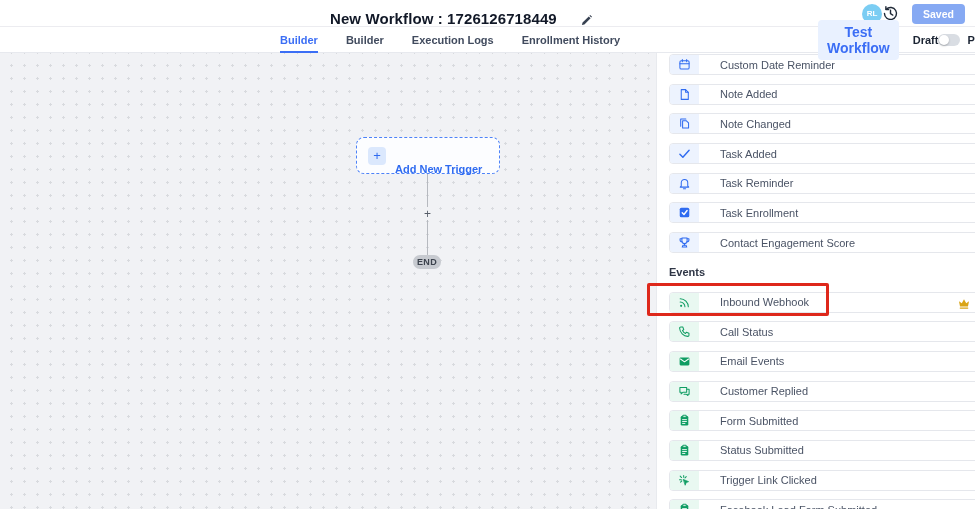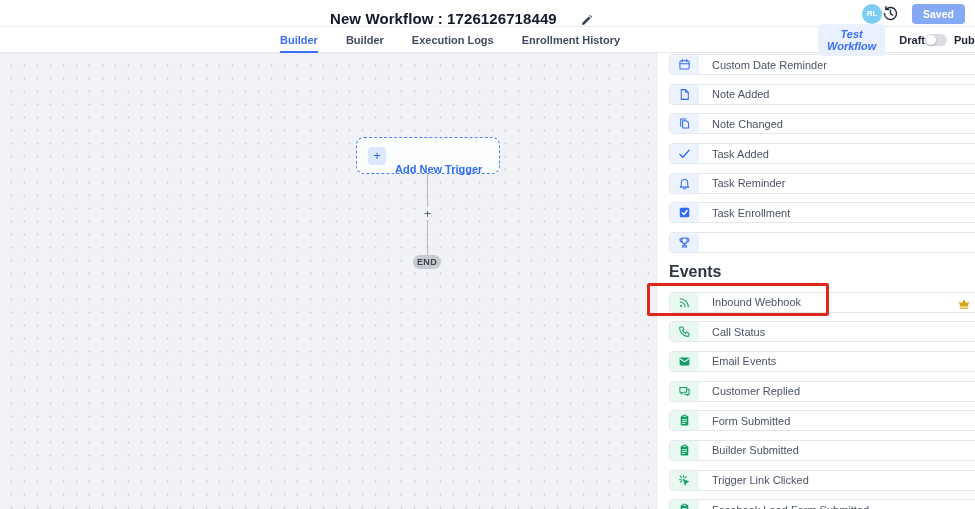--- a/index.html
+++ b/index.html
@@ -21,22 +21,22 @@
                border-radius:4px; padding:4px 11px; height:20px; line-height:12px; cursor:pointer; }
 
   
   .tabbar { position:absolute; top:27px; left:0; width:975px; height:26px; background:#fff;
             border-bottom:1px solid #e7e9ee; z-index:4; }
   .tab-list { position:absolute; left:280px; top:0; height:26px; display:flex; gap:28px; }
   .tab { font-size:11px; font-weight:600; color:#414b5e; display:flex; align-items:center; height:26px;
          cursor:pointer; border-bottom:2px solid transparent; padding-top:2px; }
   .tab.active { color:#3b6ef5; border-bottom-color:#3b6ef5; }
   .tabbar-right { position:absolute; left:818px; top:0; height:26px; display:flex; align-items:center; }
-  .test-wf-btn { background:#e9f1ff; color:#3b6ef5; border:none; border-radius:4px; font-size:11px;
-                 font-weight:600; padding:4px 9px; cursor:pointer; margin-right:14px;font-style:italic; }
+  .test-wf-btn { background:#e9f1ff; color:#3b6ef5; border:none; border-radius:4px; font-size:14px;
+                 font-weight:600; padding:4px 9px; cursor:pointer; margin-right:14px; }
   .draft-label { font-size:11px; font-weight:600; color:#1b2433; margin-right:0; }
   .toggle { width:22px; height:12px; border-radius:7px; background:#d9dde3; position:relative;
             margin-right:7px; cursor:pointer; flex:none; }
   .toggle .knob { position:absolute; left:1px; top:1px; width:10px; height:10px; border-radius:50%;
                   background:#fff; box-shadow:0 1px 2px rgba(0,0,0,.25); }
   .publish-label { font-size:11px; font-weight:600; color:#1b2433; white-space:nowrap; }
 
   
   .canvas { position:absolute; top:53px; left:0; width:656px; height:456px; background:#f1f2f5;
             background-image:radial-gradient(#d8dade 1px, transparent 1.2px);
@@ -52,29 +52,29 @@
             font-size:12px; display:flex; align-items:center; justify-content:center; background:#f1f2f5;
             z-index:2; cursor:pointer; }
   .end-pill { position:absolute; left:413px; top:202px; width:28px; height:14px; border-radius:7px;
             background:#c7cad0; color:#3d434e; font-size:9px; font-weight:700; letter-spacing:.4px;
             display:flex; align-items:center; justify-content:center; z-index:2; }
 
   
   .sidebar { position:absolute; top:53px; left:656px; width:319px; height:456px; background:#fff;
              border-left:1px solid #e8eaee; overflow:hidden; }
   .sidebar-inner { padding:1px 0 0 12px; }
-  .section-header { height:21px; margin-bottom:8.7px; display:flex; align-items:center; font-size:16px;
+  .section-header { height:21px; margin-bottom:8.7px; display:flex; align-items:center; font-size:11px;
              font-weight:700; color:#2f3646; }
   .trigger-row { position:relative; width:340px; height:21px; margin-bottom:8.7px; background:#fff;
              border:1px solid #e5e7ec; border-radius:4px; display:flex; align-items:stretch; cursor:pointer; }
   .icon-cell { width:29px; flex:none; border-radius:3px 0 0 3px; display:flex; align-items:center;
              justify-content:center; }
   .icon-cell svg { width:13px; height:13px; display:block; }
   .trigger-label { font-size:11px; color:#4a5365; display:flex; align-items:center; padding-left:13px;
-             white-space:nowrap; }
+             white-space:nowrap;margin-left:8px; }
   .crown { position:absolute; left:287px; top:3px; width:14px; height:14px; color:#d9a415; display:flex; }
 
   
   .highlight-box { position:absolute; left:647px; top:283px; width:182px; height:33px;
              border:3px solid #de281b; border-radius:2px; z-index:6; pointer-events:none; }
 
   svg { overflow:visible; }
 </style>
 </head>
 <body>
@@ -189,20 +189,21 @@
         <div class="trigger-row">
           <span class="icon-cell" style="background: rgb(237, 243, 254); color: rgb(47, 107, 240);">
             <svg viewBox="0 0 24 24" fill="none" stroke="currentColor" stroke-width="1.9" stroke-linecap="round" stroke-linejoin="round">
               <path d="M7.2 3.8h9.6v5.4a4.8 4.8 0 0 1-9.6 0z"></path>
               <path d="M7.2 5H3.8v1.8A3.8 3.8 0 0 0 7.6 10.6"></path>
               <path d="M16.8 5h3.4v1.8a3.8 3.8 0 0 1-3.8 3.8"></path>
               <path d="M12 14v3.2"></path>
               <path d="M7.8 20.5h8.4l-1.2-3.3H9z"></path>
             </svg>
           </span>
+          <span class="trigger-label">Contact Engagement Score</span>
         </div>
         <div class="section-header">Events</div>
         <div class="trigger-row">
           <span class="icon-cell" style="background: rgb(233, 248, 241); color: rgb(15, 157, 99);">
             <svg viewBox="0 0 24 24" fill="none" stroke="currentColor" stroke-width="1.9" stroke-linecap="round" stroke-linejoin="round">
               <circle cx="5.8" cy="18.2" r="2" fill="currentColor" stroke="none"></circle>
               <path d="M4 11.2a8.8 8.8 0 0 1 8.8 8.8"></path>
               <path d="M4 5a15 15 0 0 1 15 15"></path>
             </svg>
           </span>
@@ -251,21 +252,21 @@
           <span class="trigger-label">Form Submitted</span>
         </div>
         <div class="trigger-row">
           <span class="icon-cell" style="background: rgb(233, 248, 241); color: rgb(15, 157, 99);">
             <svg viewBox="0 0 24 24" fill="none" stroke="currentColor" stroke-width="1.9" stroke-linecap="round" stroke-linejoin="round">
               <rect x="5" y="3.6" width="14" height="17.8" rx="2.4" fill="currentColor" stroke="none"></rect>
               <rect x="8.8" y="2.4" width="6.4" height="3.6" rx="1.2" fill="#fff"></rect>
               <path d="M8.4 10.4h7.2M8.4 13.9h7.2M8.4 17.4h4.4" stroke="#fff" stroke-width="1.7"></path>
             </svg>
           </span>
-          <span class="trigger-label">Builder Submitted</span>
+          <span class="trigger-label">Status Submitted</span>
         </div>
         <div class="trigger-row">
           <span class="icon-cell" style="background: rgb(233, 248, 241); color: rgb(15, 157, 99);">
             <svg viewBox="0 0 24 24" fill="none" stroke="currentColor" stroke-width="1.9" stroke-linecap="round" stroke-linejoin="round">
               <path d="M10.2 10.2l9.3 3.9-4.3 1.7-1.7 4.3z" fill="currentColor" stroke-width="1.4"></path>
               <path d="M4 4l2.6 2.6M10.5 2.8v3.4M2.8 10.5h3.4M4.8 15.2l2.3-2.3M15.2 4.8l-2.3 2.3"></path>
             </svg>
           </span>
           <span class="trigger-label">Trigger Link Clicked</span>
         </div>

